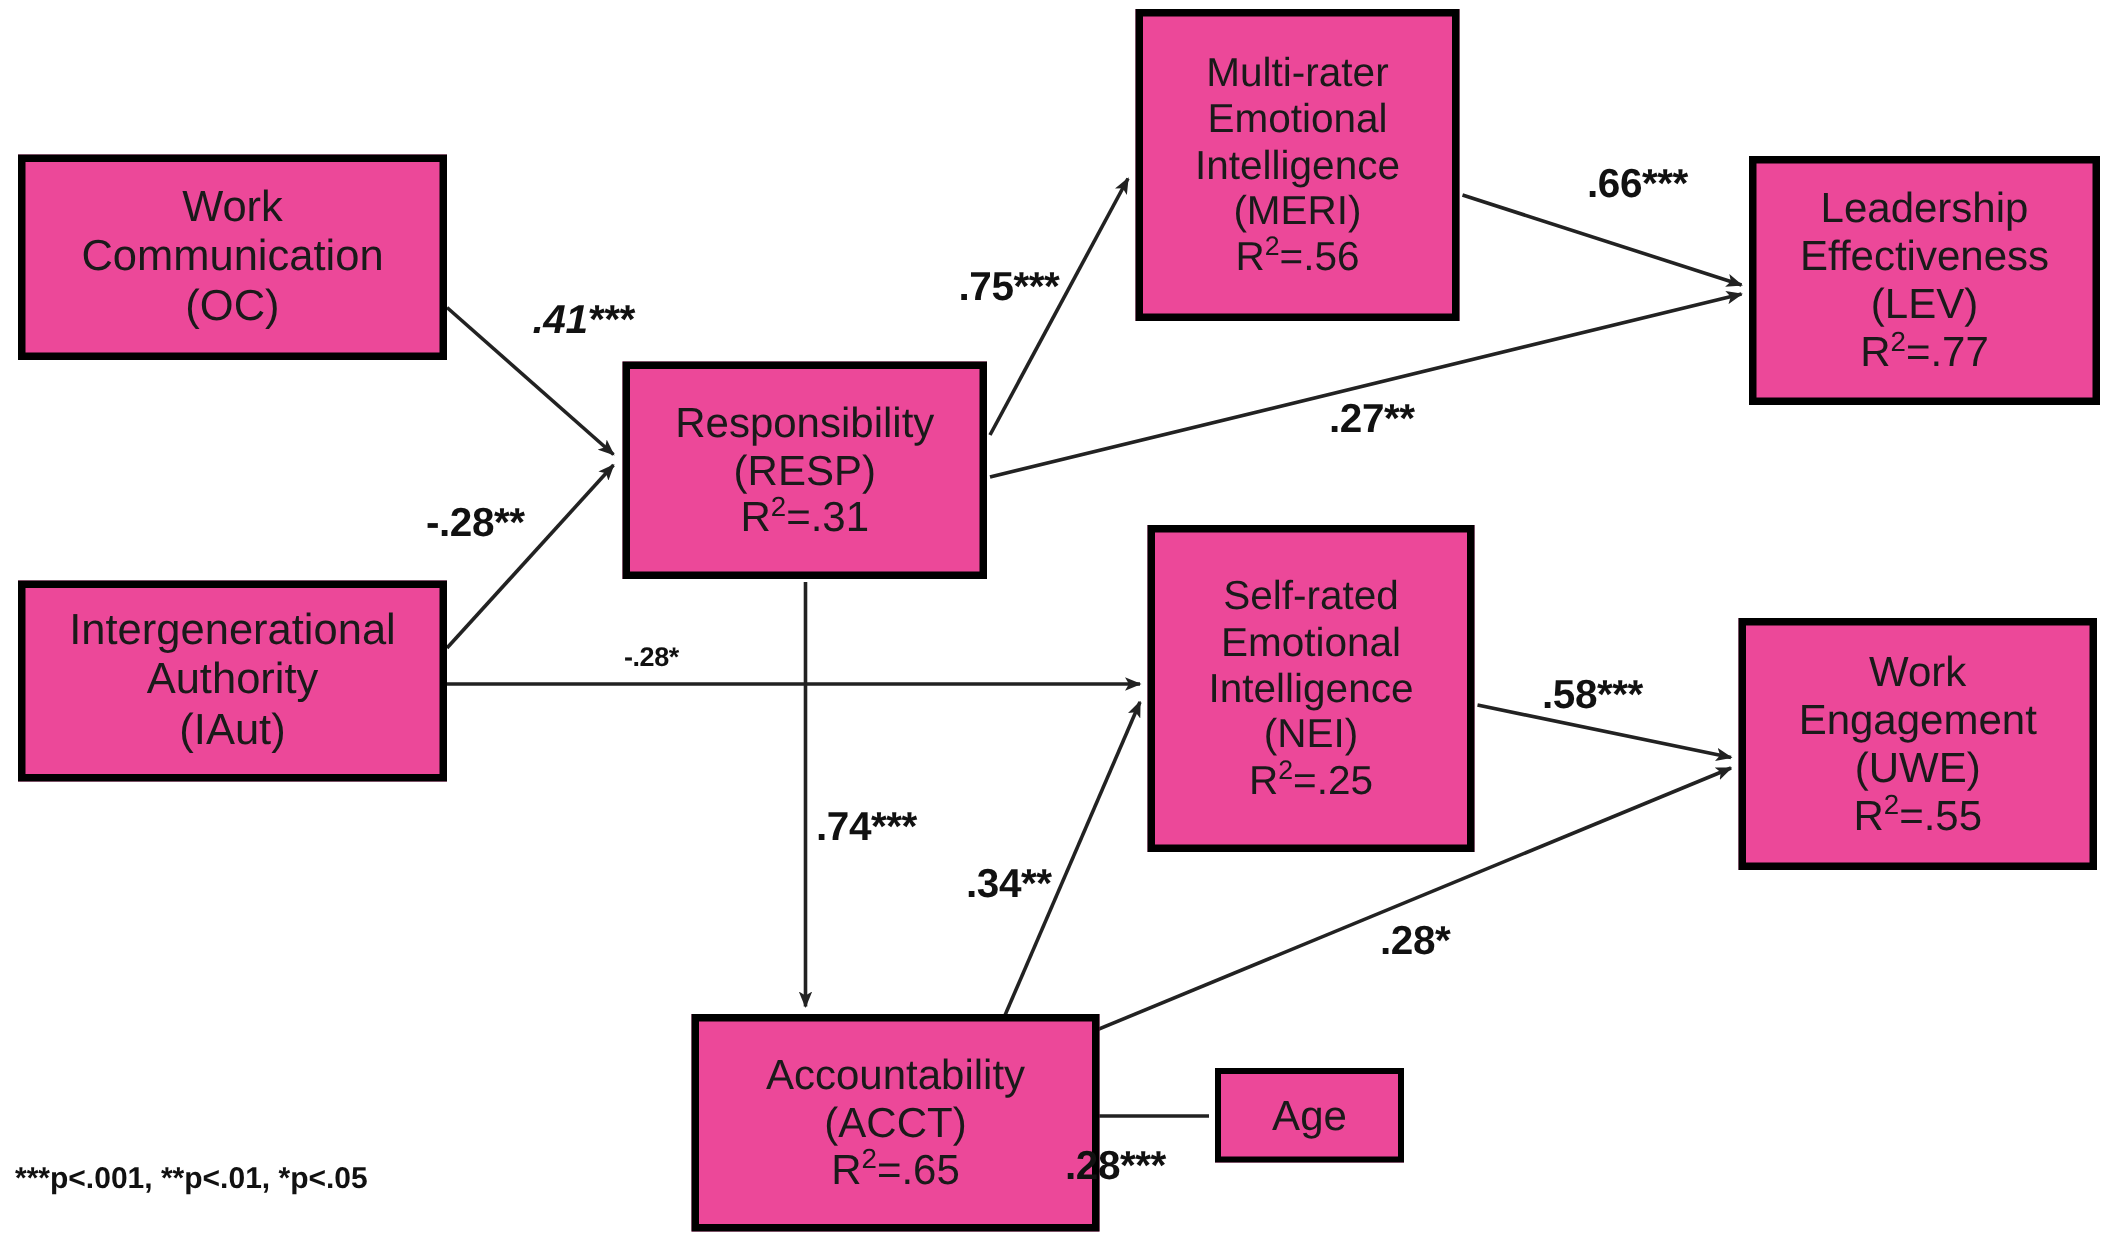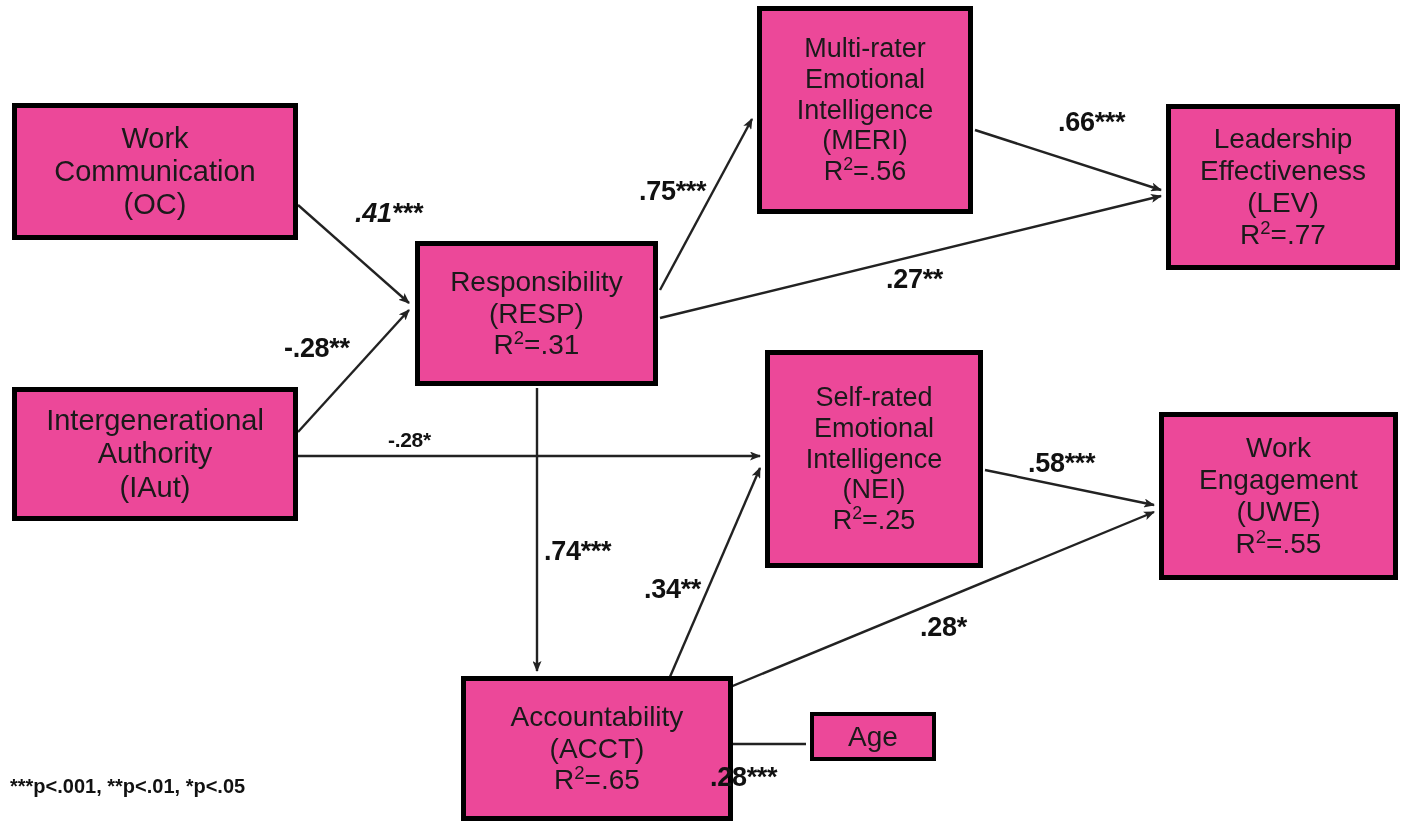--- a/index.html
+++ b/index.html
@@ -137,31 +137,31 @@
         <span class="ln">Work</span>
         <span class="ln">Engagement</span>
         <span class="ln">(UWE)</span>
         <span class="ln r2">R<sup>2</sup>=.55</span>
       </div>
       <div class="node" style="left: 415px; top: 676px; width: 272px; height: 145px; font-size: 28px; margin-left: 46px;">
         <span class="ln">Accountability</span>
         <span class="ln">(ACCT)</span>
         <span class="ln r2">R<sup>2</sup>=.65</span>
       </div>
-      <div class="node small-border" style="left: 810px; top: 712px; width: 126px; height: 49px; font-size: 28px;">
+      <div class="node small-border" style="left: 810px; top: 712px; width: 126px; height: 63px; font-size: 28px;">
         <span class="ln">Age</span>
       </div>
     </div>
   <div id="labels-host">
       <div class="path-label" style="left: 355px; top: 198px; font-size: 27px; font-style: italic;">.41***</div>
       <div class="path-label" style="left: 284px; top: 333px; font-size: 27px;">-.28**</div>
       <div class="path-label" style="left: 639px; top: 176px; font-size: 27px;">.75***</div>
       <div class="path-label" style="left: 1058px; top: 107px; font-size: 27px;">.66***</div>
       <div class="path-label" style="left: 886px; top: 264px; font-size: 27px;">.27**</div>
-      <div class="path-label" style="left: 388px; top: 428px; font-size: 21px;">-.28*</div>
+      <div class="path-label" style="left: 416px; top: 428px; font-size: 18px;">-.28*</div>
       <div class="path-label" style="left: 544px; top: 536px; font-size: 27px;">.74***</div>
       <div class="path-label" style="left: 644px; top: 574px; font-size: 27px;">.34**</div>
       <div class="path-label" style="left: 1028px; top: 448px; font-size: 27px;">.58***</div>
       <div class="path-label" style="left: 920px; top: 612px; font-size: 27px;">.28*</div>
       <div class="path-label" style="left: 710px; top: 762px; font-size: 27px;">.28***</div>
     </div>
 
   <div class="legend" style="left:10px; top:775px; font-size:20px;">***p&lt;.001, **p&lt;.01, *p&lt;.05</div>
 
 </div>

